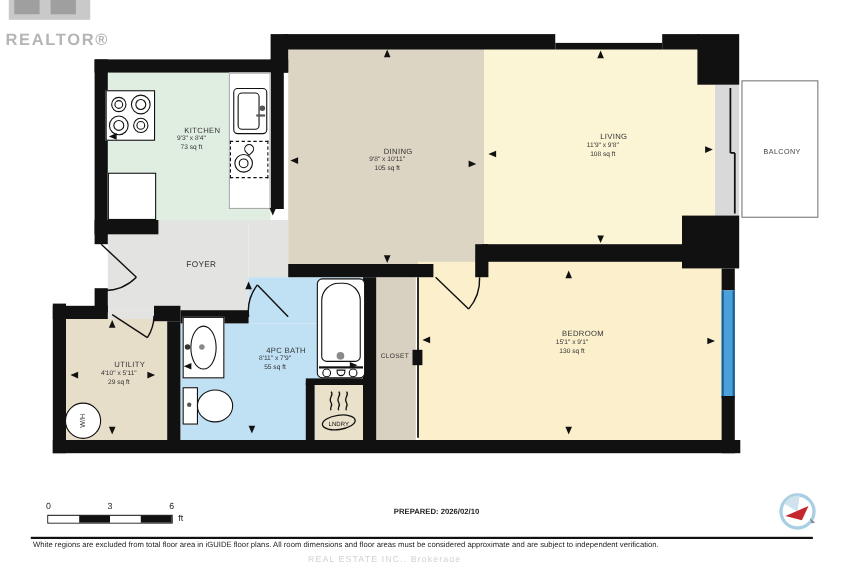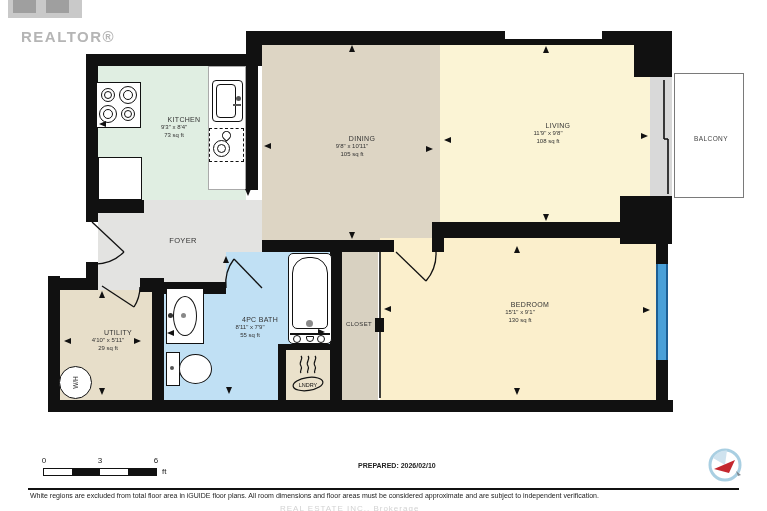--- a/index.html
+++ b/index.html
@@ -16,21 +16,21 @@
   .single{font-size:6.5px;letter-spacing:.4px;color:#444;}
   
   .au,.ad,.al,.ar{position:absolute;width:0;height:0;}
   .au{border-left:3.5px solid transparent;border-right:3.5px solid transparent;border-bottom:7px solid #111;}
   .ad{border-left:3.5px solid transparent;border-right:3.5px solid transparent;border-top:7px solid #111;}
   .al{border-top:3.5px solid transparent;border-bottom:3.5px solid transparent;border-right:7px solid #111;}
   .ar{border-top:3.5px solid transparent;border-bottom:3.5px solid transparent;border-left:7px solid #111;}
   .fix{position:absolute;background:#fff;border:1.5px solid #111;box-sizing:border-box;}
   .ring{position:absolute;border:1.2px solid #111;border-radius:50%;box-sizing:border-box;}
   .overlay{position:absolute;left:0;top:0;pointer-events:none;}
-  .realtor-text{position:absolute;left:21px;top:28px;font-size:15px;letter-spacing:1.5px;
+  .realtor-text{position:absolute;left:5px;top:28px;font-size:15px;letter-spacing:1.5px;
                 color:#b5b5b5;font-weight:bold;}
   .scale-tick{position:absolute;font-size:8px;color:#222;transform:translateX(-50%);}
   .footer-text{position:absolute;font-size:7px;color:#222;}
   .watermark{position:absolute;font-size:8px;color:#d2d2d2;letter-spacing:1px;}
 </style>
 </head>
 <body>
 
 <div class="page">
 

